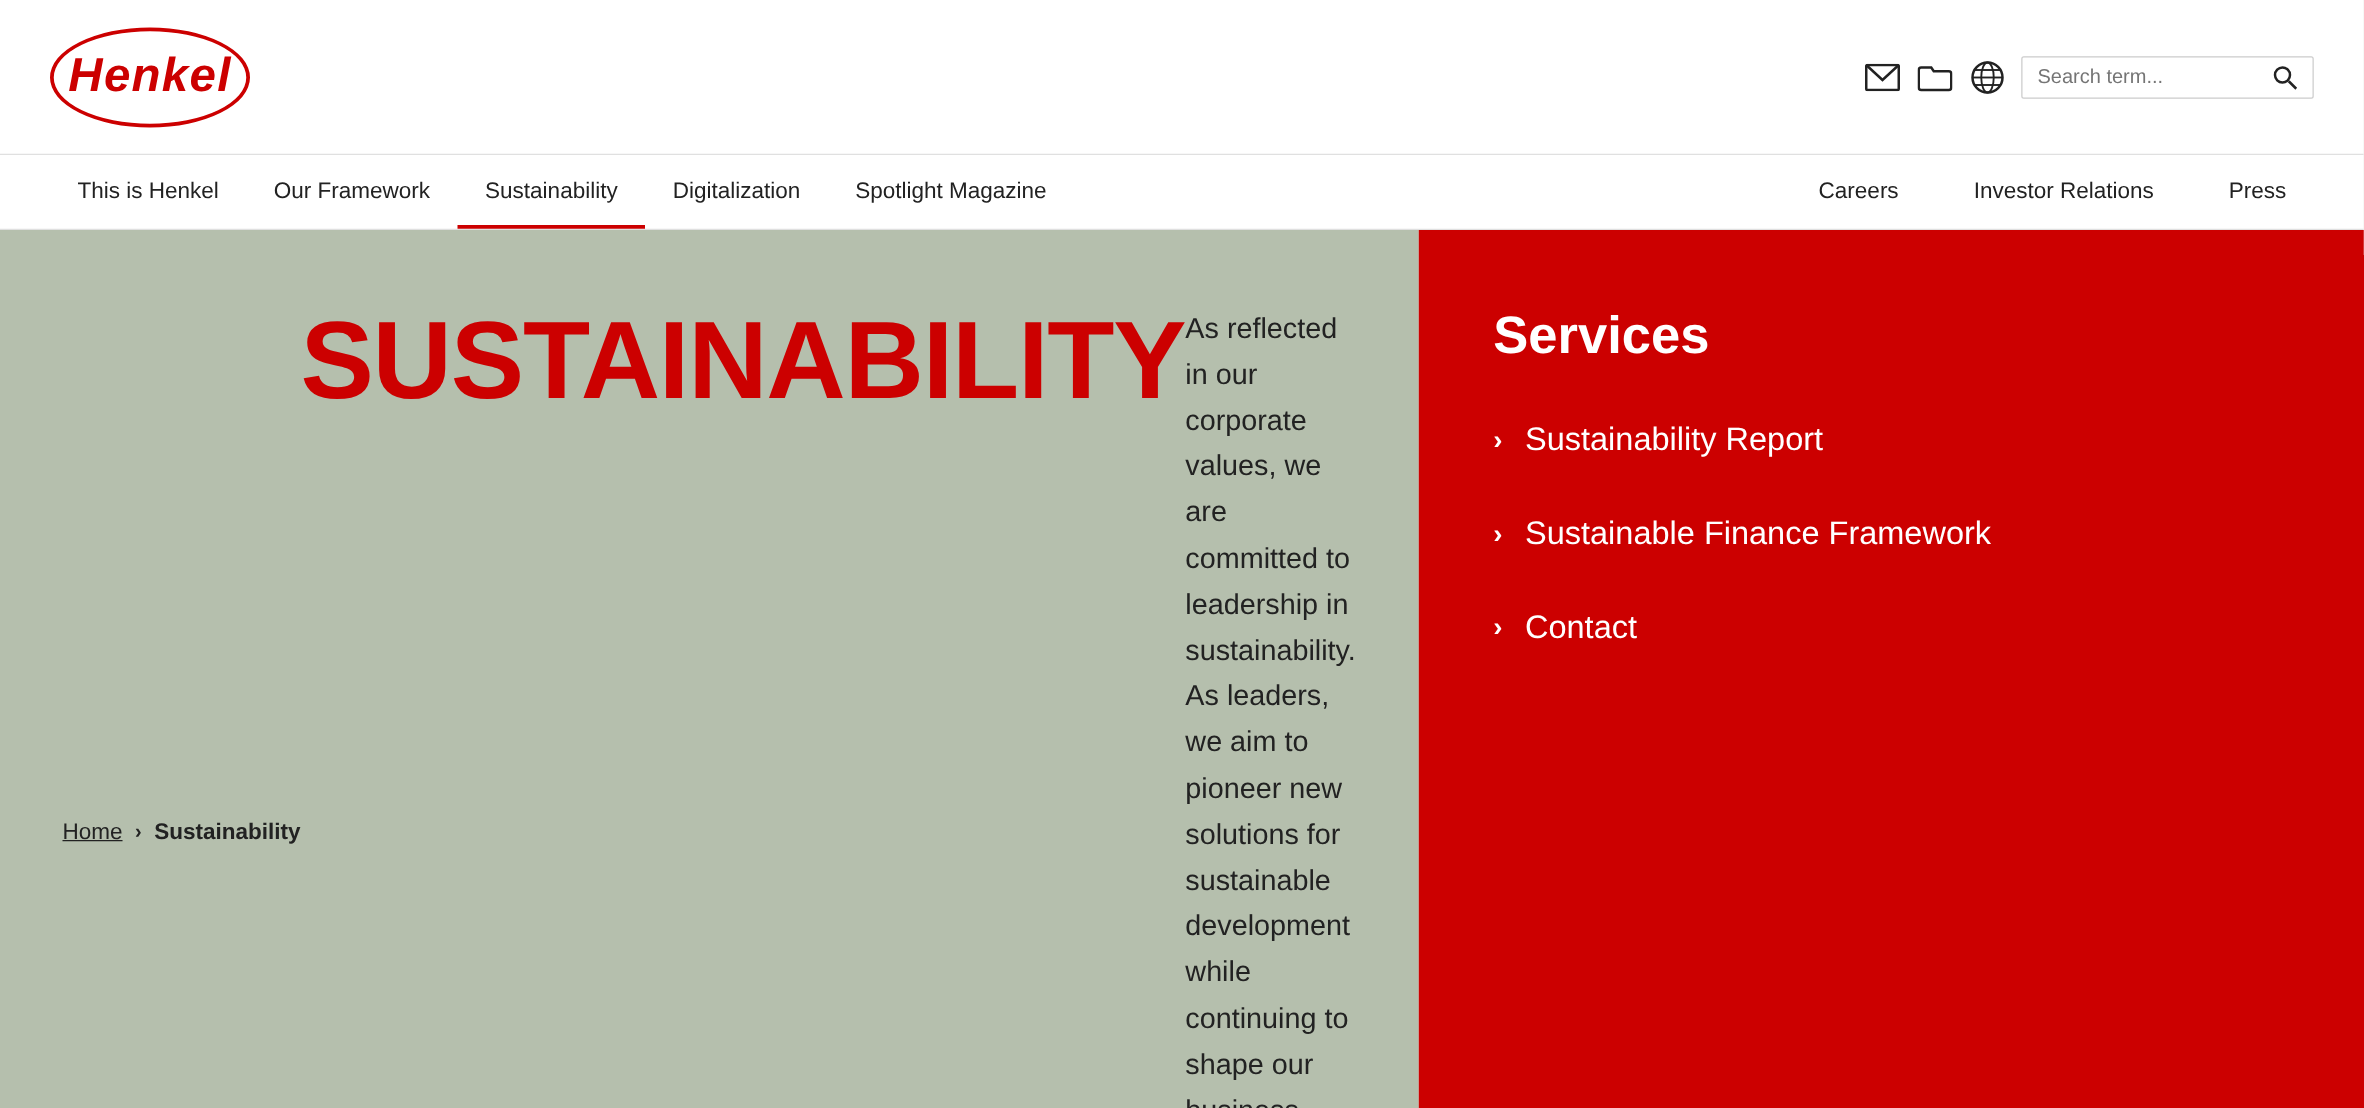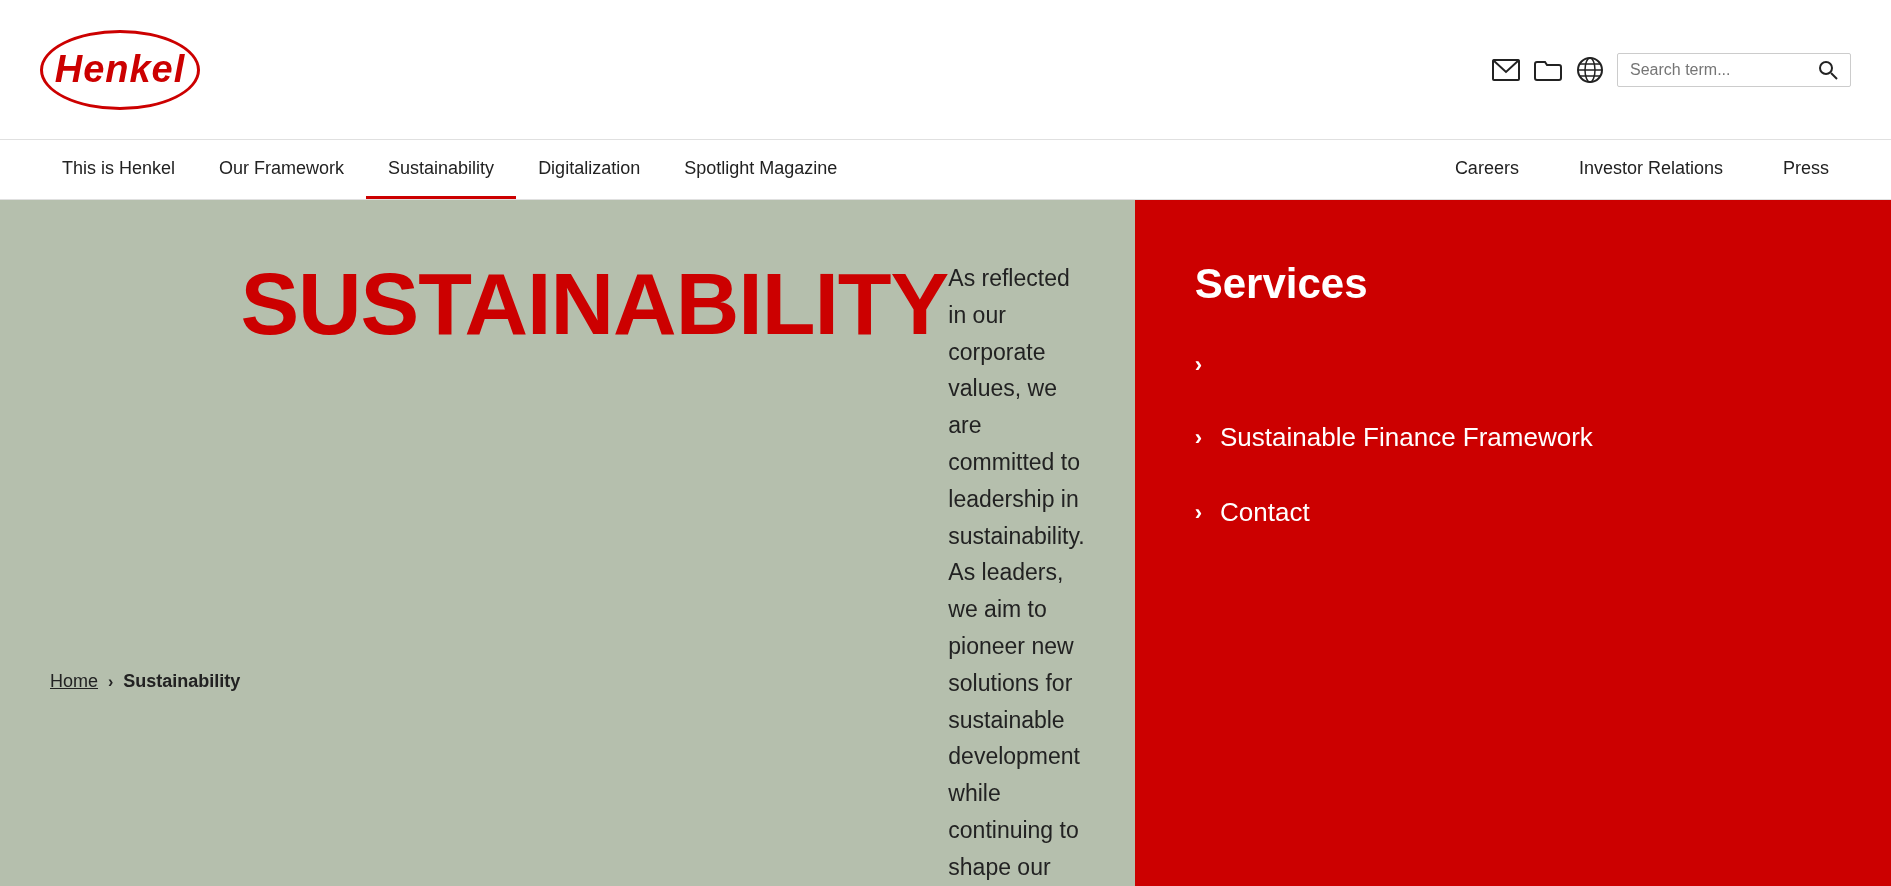--- a/index.html
+++ b/index.html
@@ -6,21 +6,21 @@
     body { font-family: Arial, Helvetica, sans-serif; background: #fff; width: 1891px; }
 
     
     .header {
       display: flex;
       align-items: center;
       justify-content: space-between;
       padding: 18px 40px;
       background: #fff;
       border-bottom: 1px solid #e0e0e0;
-      height: 140px;
+      height: 124px;
     }
     .logo-wrap {
       display: flex;
       align-items: center;
     }
     .logo-oval {
       border: 3px solid #cc0000;
       border-radius: 50%;
       width: 160px;
       height: 80px;
@@ -263,20 +263,21 @@
       <span class="breadcrumb-current">Sustainability</span>
     </nav>
     <h1 class="hero-title">SUSTAINABILITY</h1>
     <p class="hero-desc">As reflected in our corporate values, we are committed to leadership in sustainability. As leaders, we aim to pioneer new solutions for sustainable development while continuing to shape our business responsibly and increasing our economic success.</p>
   </div>
   <div class="hero-right">
     <h2 class="services-title">Services</h2>
     <div class="services-list">
       <div class="service-item">
         <span class="service-chevron">›</span>
+        <span class="service-label">Sustainability Report</span>
       </div>
       <div class="service-item">
         <span class="service-chevron">›</span>
         <span class="service-label">Sustainable Finance Framework</span>
       </div>
       <div class="service-item">
         <span class="service-chevron">›</span>
         <span class="service-label">Contact</span>
       </div>
     </div>

